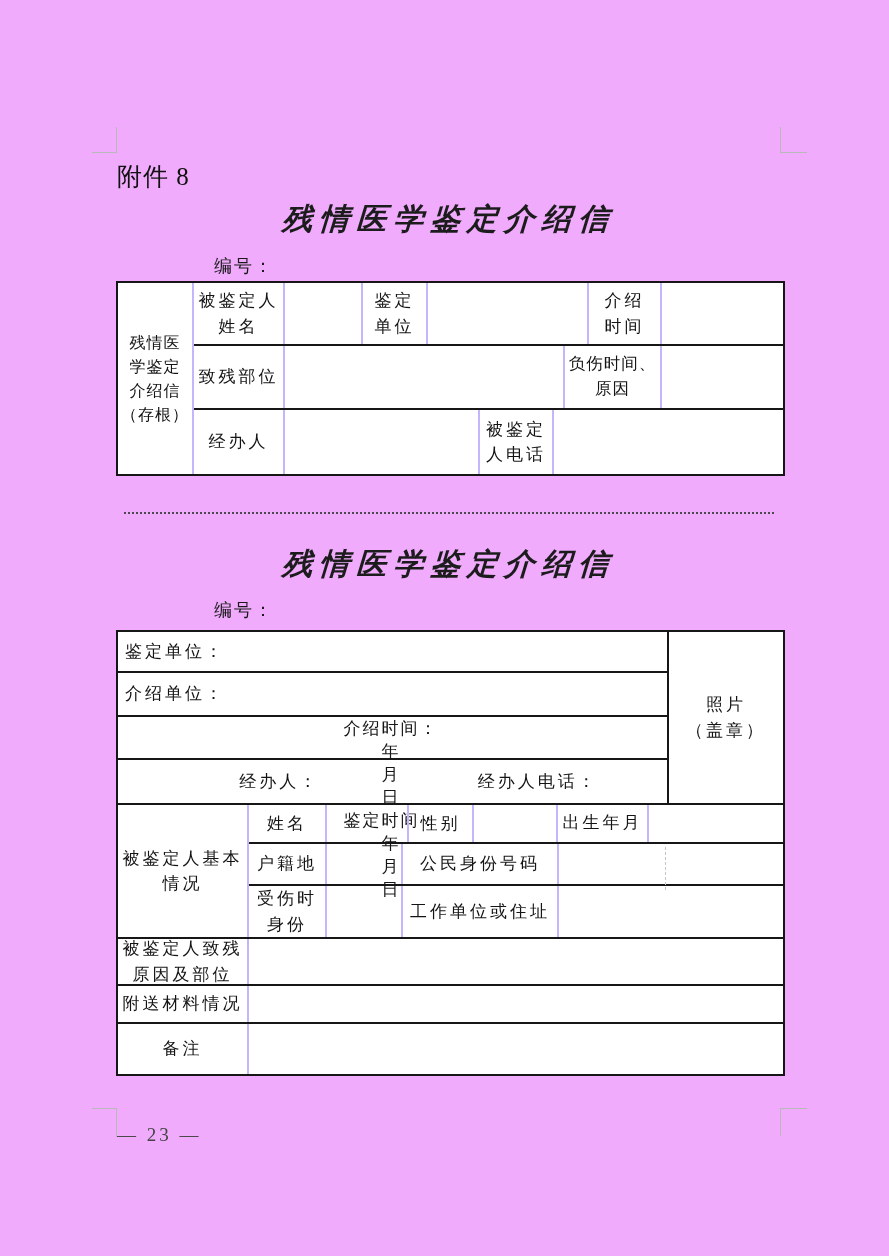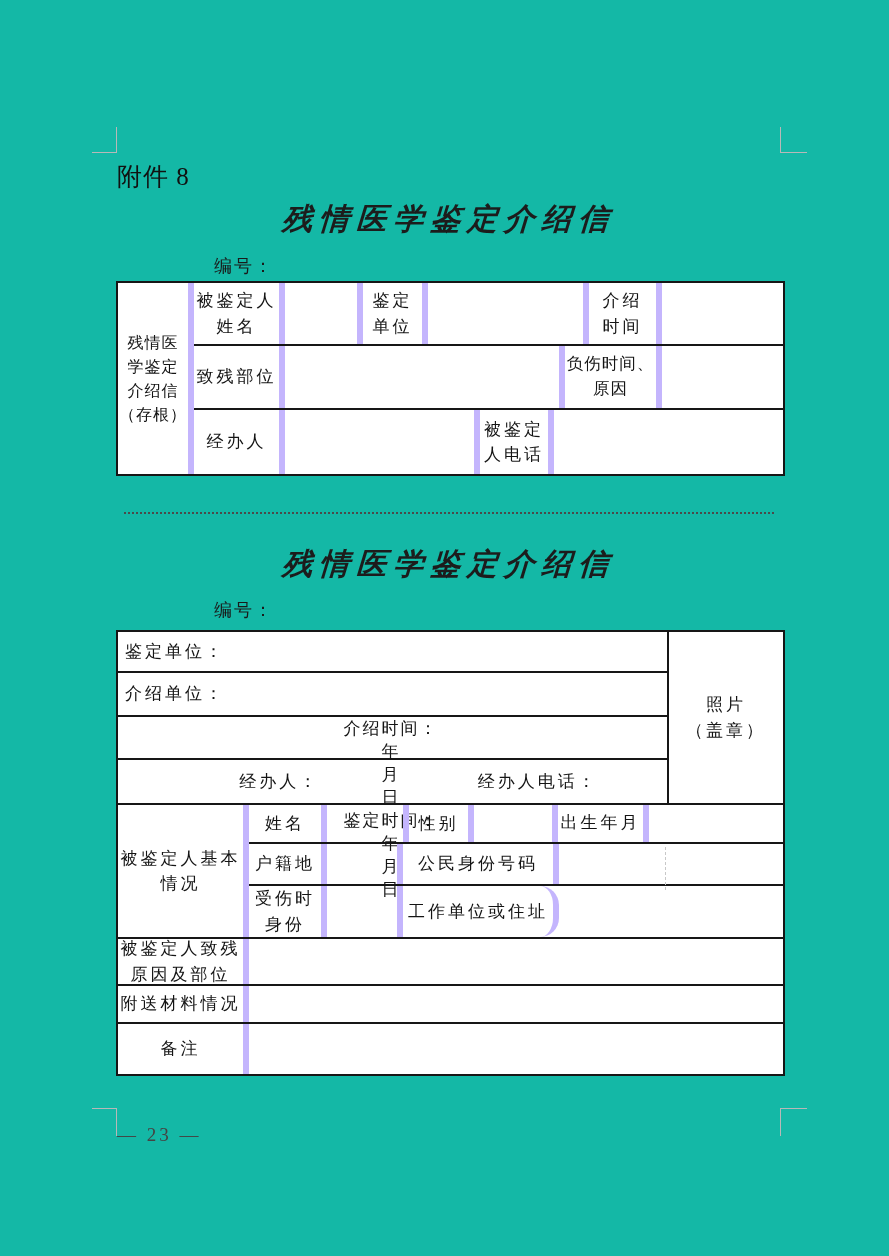--- a/index.html
+++ b/index.html
@@ -1,19 +1,19 @@
 <!DOCTYPE html>
 <html><head>
 <meta charset="utf-8">
 <style>
   * { margin:0; padding:0; box-sizing:border-box; }
   html,body { background:#ffffff; }
   .canvas {
     position:relative; width:889px; height:1256px; margin:0 auto;
-    background:#14b8a6; color:#151515; overflow:hidden;
+    background:#f0abfc; color:#151515; overflow:hidden;
     font-family:"Liberation Serif","DejaVu Serif",serif;
   }
   
   .mark { position:absolute; background:#b8b8b8; }
   
   .attachment {
     position:absolute; left:117px; top:160px;
     font-size:25px; letter-spacing:1px; color:#111;
   }
   .script-title {
@@ -35,21 +35,21 @@
   
   .tbl { position:absolute; border:2px solid #161616; display:flex; background:#fff; }
   .col { display:flex; flex-direction:column; }
   .row { display:flex; }
   .cell {
     display:flex; align-items:center; justify-content:center;
     text-align:center; white-space:pre-line;
     font-size:17px; line-height:1.5; letter-spacing:3px; color:#141414;
   }
   .left { justify-content:flex-start; text-align:left; padding-left:7px; }
-  .br { border-right:6px solid #c4b5fd; }
+  .br { border-right:2px solid #c4b5fd; }
   .bb { border-bottom:2px solid #161616; }
   .tight { letter-spacing:1px; font-size:16.5px; }
   .side-label { letter-spacing:1px; font-size:16px; }
   .dates {
     display:flex; align-items:center; justify-content:space-between;
     padding:0 10px 0 7px; font-size:17px; letter-spacing:2px;
   }
   .ghost {
     position:absolute; left:665px; top:847px; height:43px; width:0;
     border-left:1px dashed #c8c8c8;
@@ -156,21 +156,21 @@
         <div class="row bb" style="height:43px;">
           <div class="cell br" style="width:78px;">户籍地</div>
           <div class="cell br" style="width:76px;"></div>
           <div class="cell br" style="width:156px;text-align:right;">公民身份号码</div>
           <div class="cell" style="flex:1;"></div>
         </div>
         <div class="row" style="flex:1;">
           <div class="cell br" style="width:78px;">受伤时
 身份</div>
           <div class="cell br" style="width:76px;"></div>
-          <div class="cell br" style="width:156px;border-radius:19px;">工作单位或住址</div>
+          <div class="cell br" style="width:156px;">工作单位或住址</div>
           <div class="cell" style="flex:1;"></div>
         </div>
       </div>
     </div>
 
     <div class="row bb" style="height:47px;">
       <div class="cell br" style="width:131px;">被鉴定人致残
 原因及部位</div>
       <div class="cell" style="flex:1;"></div>
     </div>

